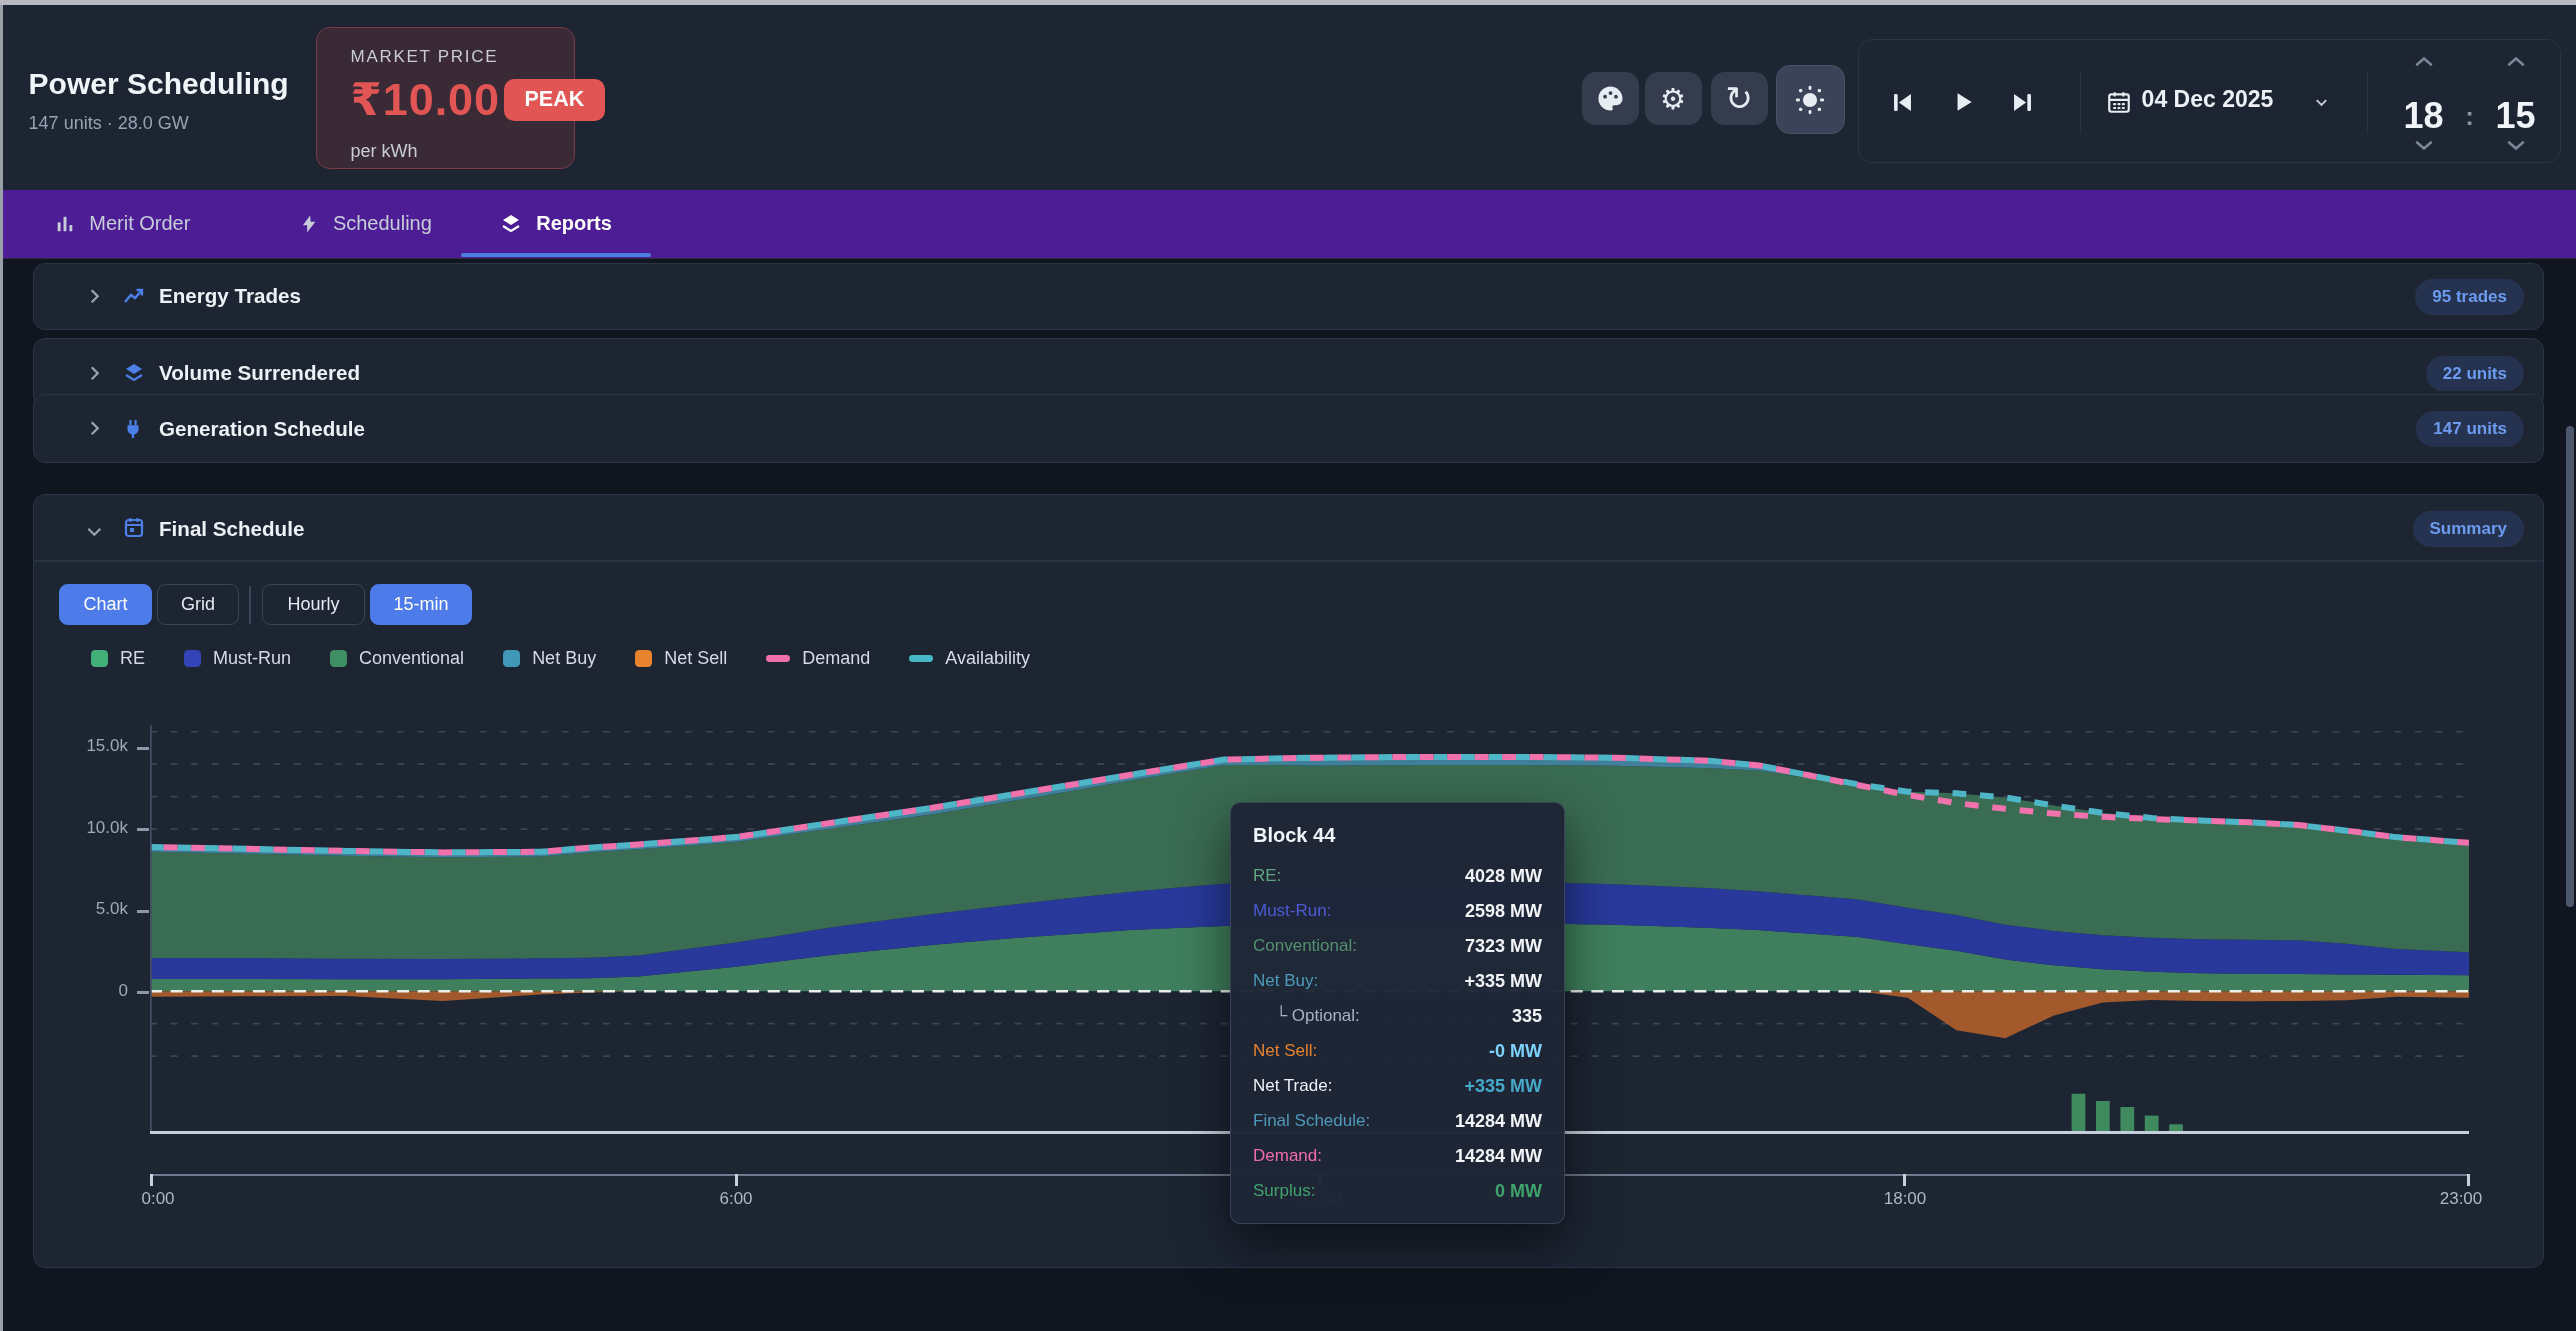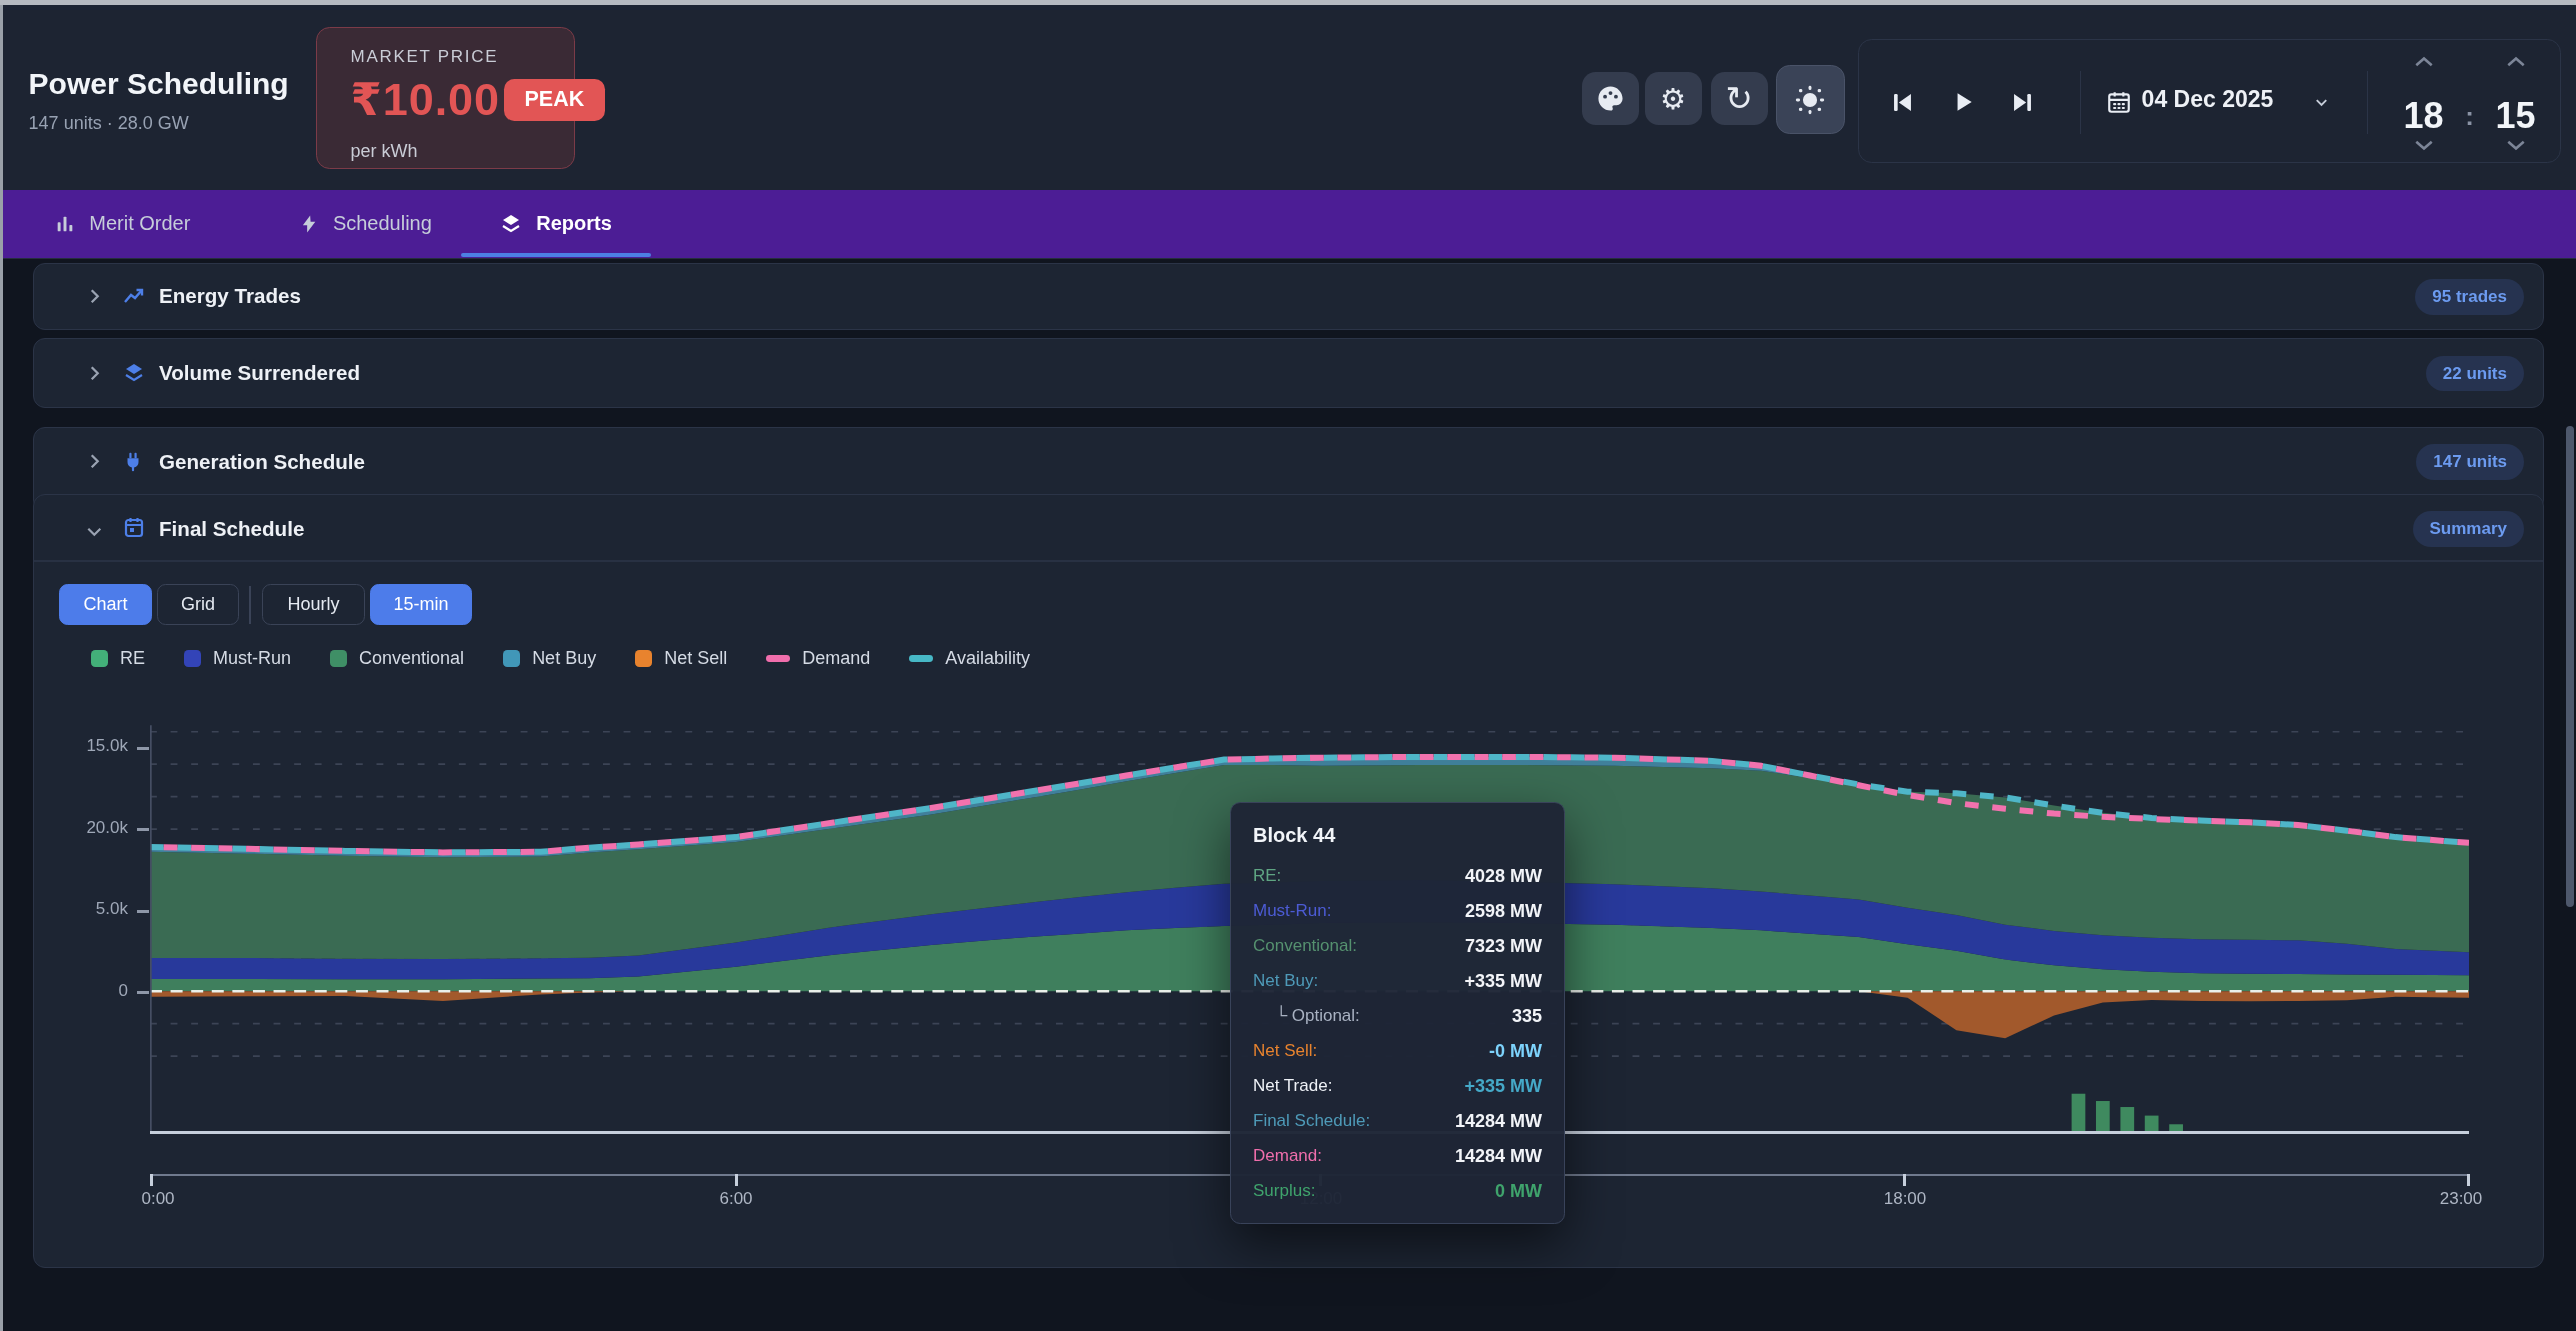--- a/index.html
+++ b/index.html
@@ -251,21 +251,21 @@
     <div class="sec-ico" style="top:22px">
         <svg width="24" height="24" viewBox="0 0 24 24">
           <path d="M12 3l8 5-8 5-8-5z" fill="#4d7fe8"></path>
           <path d="M4 14l8 5 8-5" fill="none" stroke="#4d7fe8" stroke-width="2.2"></path>
         </svg>
       </div>
     <div class="sec-title" style="top:22px">Volume Surrendered</div>
     <div class="badge" style="top:17px">22 units</div>
   </div>
 
-  <div class="card" style="top:427px; height:85px;">
+  <div class="card" style="top:394px; height:69px;">
     <div class="sec-chev" style="top:23px">
         <svg width="20.6" height="20.6" viewBox="0 0 24 24" fill="none" stroke="#9aa3b2" stroke-width="2.6">
           <path d="M9 5l7 7-7 7"></path>
         </svg>
       </div>
     <div class="sec-ico" style="top:21.5px">
         <svg width="22" height="24" viewBox="0 0 24 24" fill="#4d7fe8">
           <rect x="8" y="2" width="2.4" height="6" rx="1"></rect>
           <rect x="13.6" y="2" width="2.4" height="6" rx="1"></rect>
           <path d="M6 8h12v4a6 6 0 0 1-4.8 5.9V21a1.2 1.2 0 0 1-2.4 0v-3.1A6 6 0 0 1 6 12z"></path>
@@ -355,21 +355,21 @@
         <rect x="2325.1" y="455.0" width="16" height="18.0" fill="#3f8a5f"></rect>
         <rect x="2353.6" y="465.1" width="16" height="7.9" fill="#3f8a5f"></rect>
         <path d="M0 310 H2703" stroke="#e9efe9" stroke-width="3" stroke-dasharray="14 10" fill="none"></path>
         <path d="M0.0 141.8 L113.8 144.1 L227.6 146.5 L341.4 148.2 L455.2 147.5 L512.1 142.7 L569.1 139.0 L682.9 130.4 L796.7 113.4 L910.5 96.4 L1024.3 77.5 L1081.2 68.1 L1138.1 58.6 L1195.0 49.2 L1251.9 40.0 L1308.8 38.8 L1365.7 37.8 L1479.5 36.9 L1593.3 36.9 L1707.2 37.8 L1821.0 41.6 L1877.9 47.3 L1934.8 58.6 L1991.7 69.0 L2048.6 77.5 L2105.5 79.4 L2162.4 84.1 L2219.3 93.6 L2276.2 102.1 L2333.1 108.1 L2390.0 111.0 L2446.9 113.1 L2503.8 116.3 L2560.7 122.9 L2617.6 130.4 L2703.0 137.1" stroke="#4fb6c8" stroke-width="7" stroke-dasharray="16 16" fill="none"></path>
         <path d="M0.0 141.8 L113.8 144.1 L227.6 146.5 L341.4 148.2 L455.2 147.5 L512.1 142.7 L569.1 139.0 L682.9 130.4 L796.7 113.4 L910.5 96.4 L1024.3 77.5 L1081.2 68.1 L1138.1 58.6 L1195.0 49.2 L1251.9 40.0 L1308.8 38.8 L1365.7 37.8 L1479.5 36.9 L1593.3 36.9 L1707.2 37.8 L1821.0 41.6 L1877.9 47.3 L1934.8 58.6 L1991.7 70.0 L2048.6 81.3 L2105.5 90.8 L2162.4 97.4 L2219.3 103.0 L2276.2 106.8 L2333.1 109.3 L2390.0 111.2 L2446.9 113.1 L2503.8 116.3 L2560.7 122.9 L2617.6 130.4 L2703.0 137.1" stroke="#f272ae" stroke-width="7" stroke-dasharray="16 16" stroke-dashoffset="16" fill="none"></path>
         <path d="M1 0 V475" stroke="#454e63" stroke-width="2" fill="none"></path>
       </svg>
   </div>
 
   <div class="ylab" style="left:34px; top:736px;">15.0k</div>
-  <div class="ylab" style="left:34px; top:818px;">20.0k</div>
+  <div class="ylab" style="left:34px; top:818px;">10.0k</div>
   <div class="ylab" style="left:34px; top:899px;">5.0k</div>
   <div class="ylab" style="left:34px; top:981px;">0</div>
   <div class="ytick" style="top:747px;"></div>
   <div class="ytick" style="top:828px;"></div>
   <div class="ytick" style="top:910px;"></div>
   <div class="ytick" style="top:991px;"></div>
 
   <div class="baseline"></div>
   <div class="xaxis"></div>
   <div class="xtick" style="left:150px;"></div>

